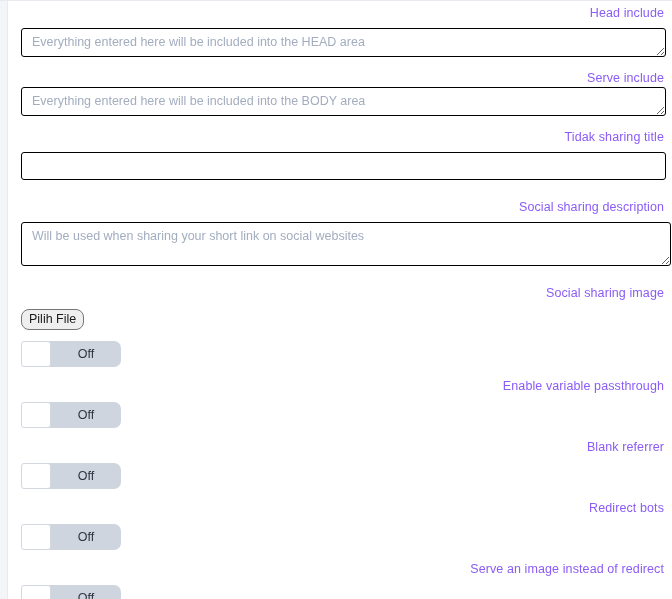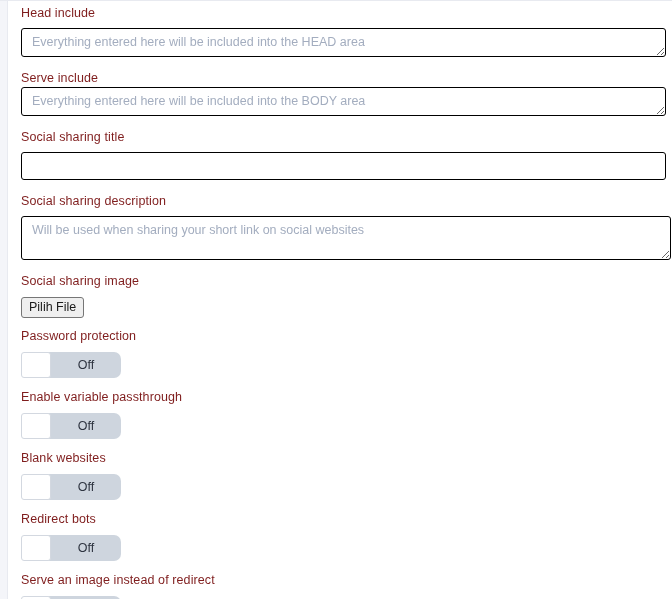--- a/index.html
+++ b/index.html
@@ -44,24 +44,25 @@
     padding: 0;
     box-sizing: border-box;
   }
 
   .field {
     padding: 0 8px 0 13px;
   }
 
   label.field-label {
     display: block;
-    color: #7f1d1d;
+    color: #8b5cf6;
     font-size: 12.5px;
     line-height: 15px;
     letter-spacing: 0.1px;
+    text-align: right;
   }
 
   
   .txt {
     display: block;
     box-sizing: border-box;
     font-family: "Liberation Sans", sans-serif;
     font-size: 12.5px;
     color: #3c4257;
     background: #ffffff;
@@ -89,21 +90,21 @@
     display: flex;
     align-items: center;
     margin-top: 8px;
   }
   .file-button {
     font-family: "Liberation Sans", sans-serif;
     font-size: 12.5px;
     color: #1b1b1b;
     background: #efefef;
     border: 1px solid #767676;
-    border-radius: 3px;
+    border-radius: 8px;
     padding: 2px 7px 3px 7px;
     line-height: 14px;
     cursor: default;
   }
   .file-status {
     font-size: 12.5px;
     color: #2b2b2b;
     margin-left: 8px;
     line-height: 14px;
   }
@@ -138,21 +139,21 @@
     top: 0;
     height: 26px;
     line-height: 26px;
     text-align: center;
     font-size: 12.5px;
     color: #2e3440;
   }
 
   
   .gap-14 { margin-top: 14px; }
-  .gap-13 { margin-top: 14px; }
+  .gap-13 { margin-top: 20px; }
   .gap-12 { margin-top: 12px; }
   .gap-11 { margin-top: 11px; }
   .first  { margin-top: 5px; }
 </style>
 </head>
 <body>
 
 <div id="page">
 
   <div class="left-gutter"></div>
@@ -163,54 +164,53 @@
       <label class="field-label">Head include</label>
       <textarea class="txt" id="head-include-input" placeholder="Everything entered here will be included into the HEAD area" style=""></textarea>
     </div>
 
     <div class="field gap-14">
       <label class="field-label">Serve include</label>
       <textarea class="txt" id="body-include-input" placeholder="Everything entered here will be included into the BODY area" style=""></textarea>
     </div>
 
     <div class="field gap-14">
-      <label class="field-label">Social sharing title</label>
+      <label class="field-label">Tidak sharing title</label>
       <input class="txt" type="text" id="social-title-input" placeholder="" style="">
     </div>
 
     <div class="field gap-13">
       <label class="field-label">Social sharing description</label>
       <textarea class="txt" id="social-desc-input" placeholder="Will be used when sharing your short link on social websites" style=""></textarea>
     </div>
 
     <div class="field gap-13">
       <label class="field-label">Social sharing image</label>
       <div class="file-row">
         <span class="file-button">Pilih File</span>
       </div>
     </div>
 
     <div class="field gap-11">
-      <label class="field-label">Password protection</label>
       <div class="toggle">
         <span class="knob"></span>
         <span class="state">Off</span>
       </div>
     </div>
 
     <div class="field gap-12">
       <label class="field-label">Enable variable passthrough</label>
       <div class="toggle">
         <span class="knob"></span>
         <span class="state">Off</span>
       </div>
     </div>
 
     <div class="field gap-12">
-      <label class="field-label">Blank websites</label>
+      <label class="field-label">Blank referrer</label>
       <div class="toggle">
         <span class="knob"></span>
         <span class="state">Off</span>
       </div>
     </div>
 
     <div class="field gap-12">
       <label class="field-label">Redirect bots</label>
       <div class="toggle">
         <span class="knob"></span>

